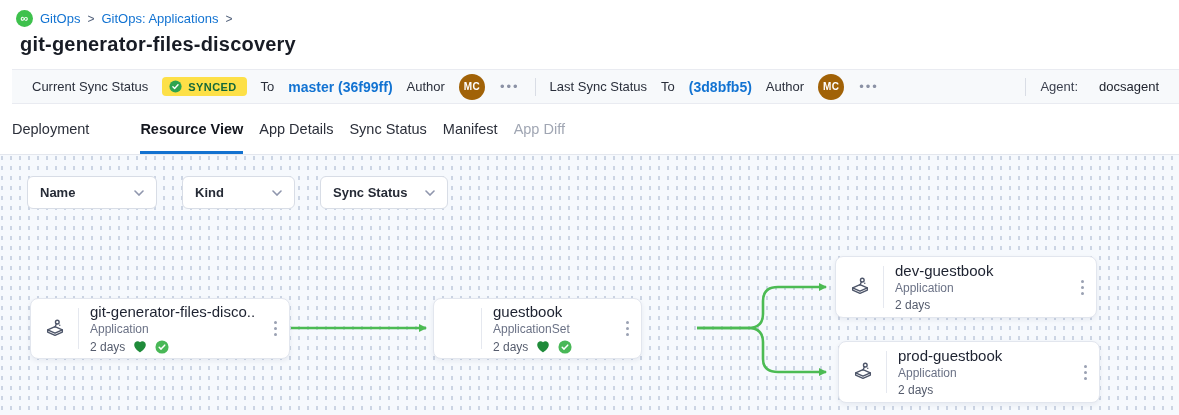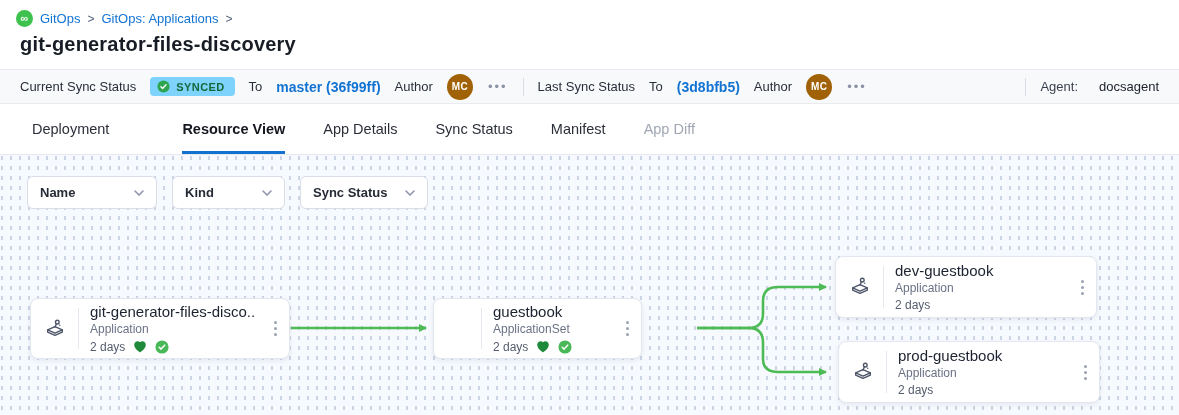--- a/index.html
+++ b/index.html
@@ -10,48 +10,48 @@
   .header { padding:10px 20px 8px 16px; background:#fff; height:69px; }
   .breadcrumb { display:flex; align-items:center; gap:7px; font-size:13px; }
   .brand-icon { width:17px; height:17px; border-radius:50%; background:#3ec14d; color:#fff;
     display:flex; align-items:center; justify-content:center; font-size:11px; font-weight:700; line-height:1; }
   .crumb { color:#1273d2; text-decoration:none; cursor:pointer; }
   .crumb-sep { color:#51607a; font-size:12px; }
   .page-title { margin-top:6px; margin-left:4px; font-size:20px; font-weight:700; color:#181c25; letter-spacing:.2px; }
 
   
   .statusbar { height:35px; background:#f7f9fb; border-top:1px solid #e9ebf1; border-bottom:1px solid #e9ebf1;
-    display:flex; align-items:center; gap:14px; padding:0 20px; font-size:13px; color:#2a2f3b; white-space:nowrap; }
-  .badge { display:inline-flex; align-items:center; gap:6px; background:#7dd3fc; color:#14683a;
+    display:flex; align-items:center; gap:14px; padding:0 20px; font-size:13px; color:#2a2f3b; white-space:nowrap;margin-left:12px; }
+  .badge { display:inline-flex; align-items:center; gap:6px; background:#fde047; color:#14683a;
     border-radius:4px; padding:3px 10px 3px 7px; font-size:11px; font-weight:700; letter-spacing:.4px; }
   .badge svg { display:block; }
   .revision { color:#1273d2; font-weight:700; font-size:14px; cursor:pointer; }
   .avatar { width:26px; height:26px; border-radius:50%; background:#a16207; color:#fff;
     display:flex; align-items:center; justify-content:center; font-size:10px; font-weight:700; letter-spacing:.3px; }
   .more-btn { color:#8b92a5; font-size:13px; letter-spacing:2px; cursor:pointer; line-height:1; padding:2px 1px; }
   .vdiv { width:1px; height:18px; background:#d9dde5; }
   .agent { display:flex; gap:21px; }
   .agent .agent-label { color:#3a3f4d; }
   .agent .agent-value { color:#20242e; }
 
   
-  .tabbar { height:51px; background:#fff; border-bottom:1px solid #e4e7ee; display:flex; gap:38px;
-    padding:0 32px; align-items:stretch; }
+  .tabbar { height:51px; background:#fff; border-bottom:1px solid #e4e7ee; display:flex; gap:16px;
+    padding:0 12px; align-items:stretch; }
   .tab { display:flex; align-items:center; font-size:14.5px; color:#2b2f3a; cursor:pointer;
     border-bottom:3px solid transparent; padding-top:2px; }
   .tab.active { font-weight:700; color:#14171f; border-bottom-color:#1372d0;margin-left:35px; }
   .tab.disabled { color:#a0a6b3; cursor:default; }
 
   
   .graph { position:relative; height:260px; background-color:#f6f9fd;
     background-image:radial-gradient(1.1px 2px at 2px 3px, #ccd5e4 99%, rgba(0,0,0,0) 100%);
     background-size:9px 10px; }
   .edges { position:absolute; inset:0; z-index:1; pointer-events:none; }
 
-  .filters { position:absolute; top:21px; left:27px; display:flex; gap:15px; z-index:3; }
+  .filters { position:absolute; top:21px; left:27px; display:flex; gap:25px; z-index:3; }
   .filter { background:#fff; border:1px solid #d8dde6; border-radius:6px; height:33px;
     display:flex; align-items:center; justify-content:space-between; padding:0 12px; cursor:pointer; }
   .filter .flabel { font-size:13px; font-weight:600; color:#262b36; }
   .f-name{width:130px}.f-kind{width:113px}.f-health{width:134px}.f-sync{width:128px}
 
   .node { position:absolute; z-index:2; background:#fff; border:1px solid #e2e6ee; border-radius:8px;
     box-shadow:0 2px 5px rgba(27,43,84,.07); display:flex; align-items:center; cursor:pointer; }
   .node-iconcol { width:47px; flex:0 0 47px; display:flex; align-items:center; justify-content:center; }
   .node-sep { width:1px; align-self:stretch; background:#e5e8ef; margin:9px 0; }
   .node-body { padding:8px 12px 8px 11px; min-width:0; flex:1; }

